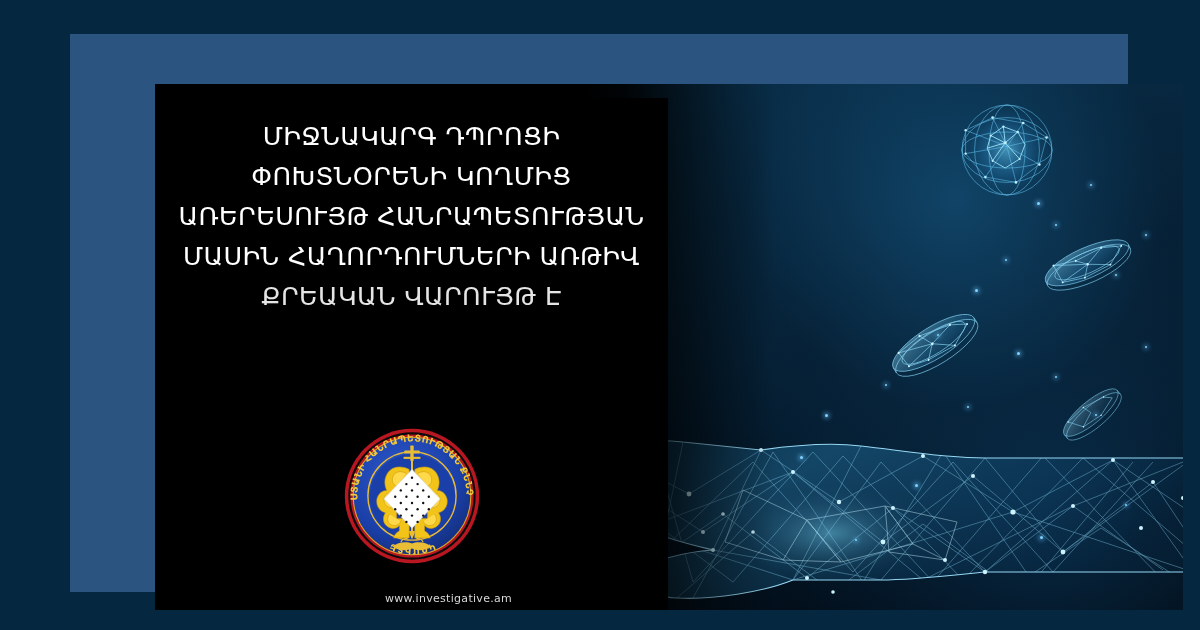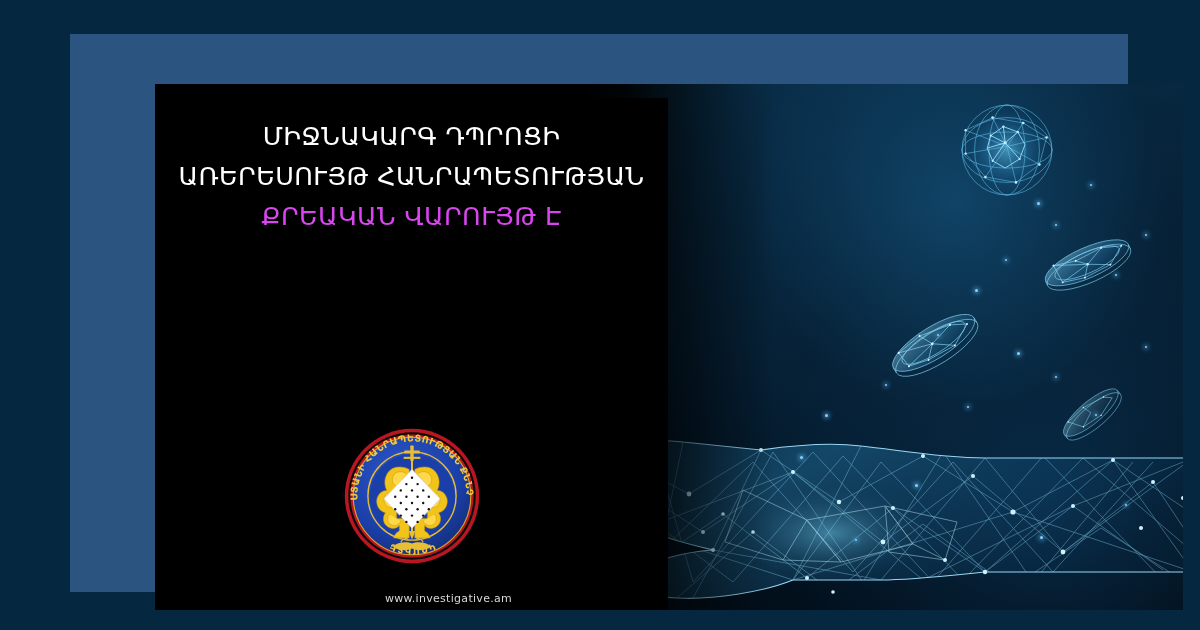--- a/index.html
+++ b/index.html
@@ -116,21 +116,21 @@
     width: 513px;
     text-align: center;
     font-family: "DejaVu Sans", sans-serif;
     font-size: 25.5px;
     line-height: 40px;
     letter-spacing: 0.4px;
     color: #ffffff;
     white-space: nowrap;
   }
   .headline .line { display: block; }
-  .headline .accent { color: #d946ef; }
+  .headline .accent { color: #e5e5e5; }
 
   
   .emblem {
     position: absolute;
     left: 187px;
     top: 328px;
     width: 140px;
     height: 140px;
   }
   .emblem svg { display: block; width: 100%; height: 100%; }
@@ -405,21 +405,23 @@
         <div class="sparkle" style="left:270px; top:455px; width:2px; height:2px;"></div>
         <div class="sparkle" style="left:540px; top:420px; width:2px; height:2px;"></div>
 
         <div class="photo-fade"></div>
       </div>
 
       <div class="text-panel">
 
         <div class="headline">
           <span class="line">ՄԻՋՆԱԿԱՐԳ ԴՊՐՈՑԻ</span>
+          <span class="line">ՓՈԽՏՆՕՐԵՆԻ ԿՈՂՄԻՑ</span>
           <span class="line">ԱՌԵՐԵՍՈՒՅԹ ՀԱՆՐԱՊԵՏՈՒԹՅԱՆ</span>
+          <span class="line">ՄԱՍԻՆ ՀԱՂՈՐԴՈՒՄՆԵՐԻ ԱՌԹԻՎ</span>
           <span class="line accent">ՔՐԵԱԿԱՆ ՎԱՐՈՒՅԹ Է</span>
         </div>
 
         <div class="emblem">
           <svg viewBox="0 0 200 200">
             <defs>
               <path id="ringTop" d="M 100,100 m -78,0 a 78,78 0 1,1 156,0" transform="rotate(-2 100 100)"></path>
               <path id="ringBot" d="M 100,100 m 74,0 a 74,74 0 1,1 -148,0"></path>
               <radialGradient id="sealShade" cx="40%" cy="32%" r="72%">
                 <stop offset="0%" stop-color="#2b56c8"></stop>

